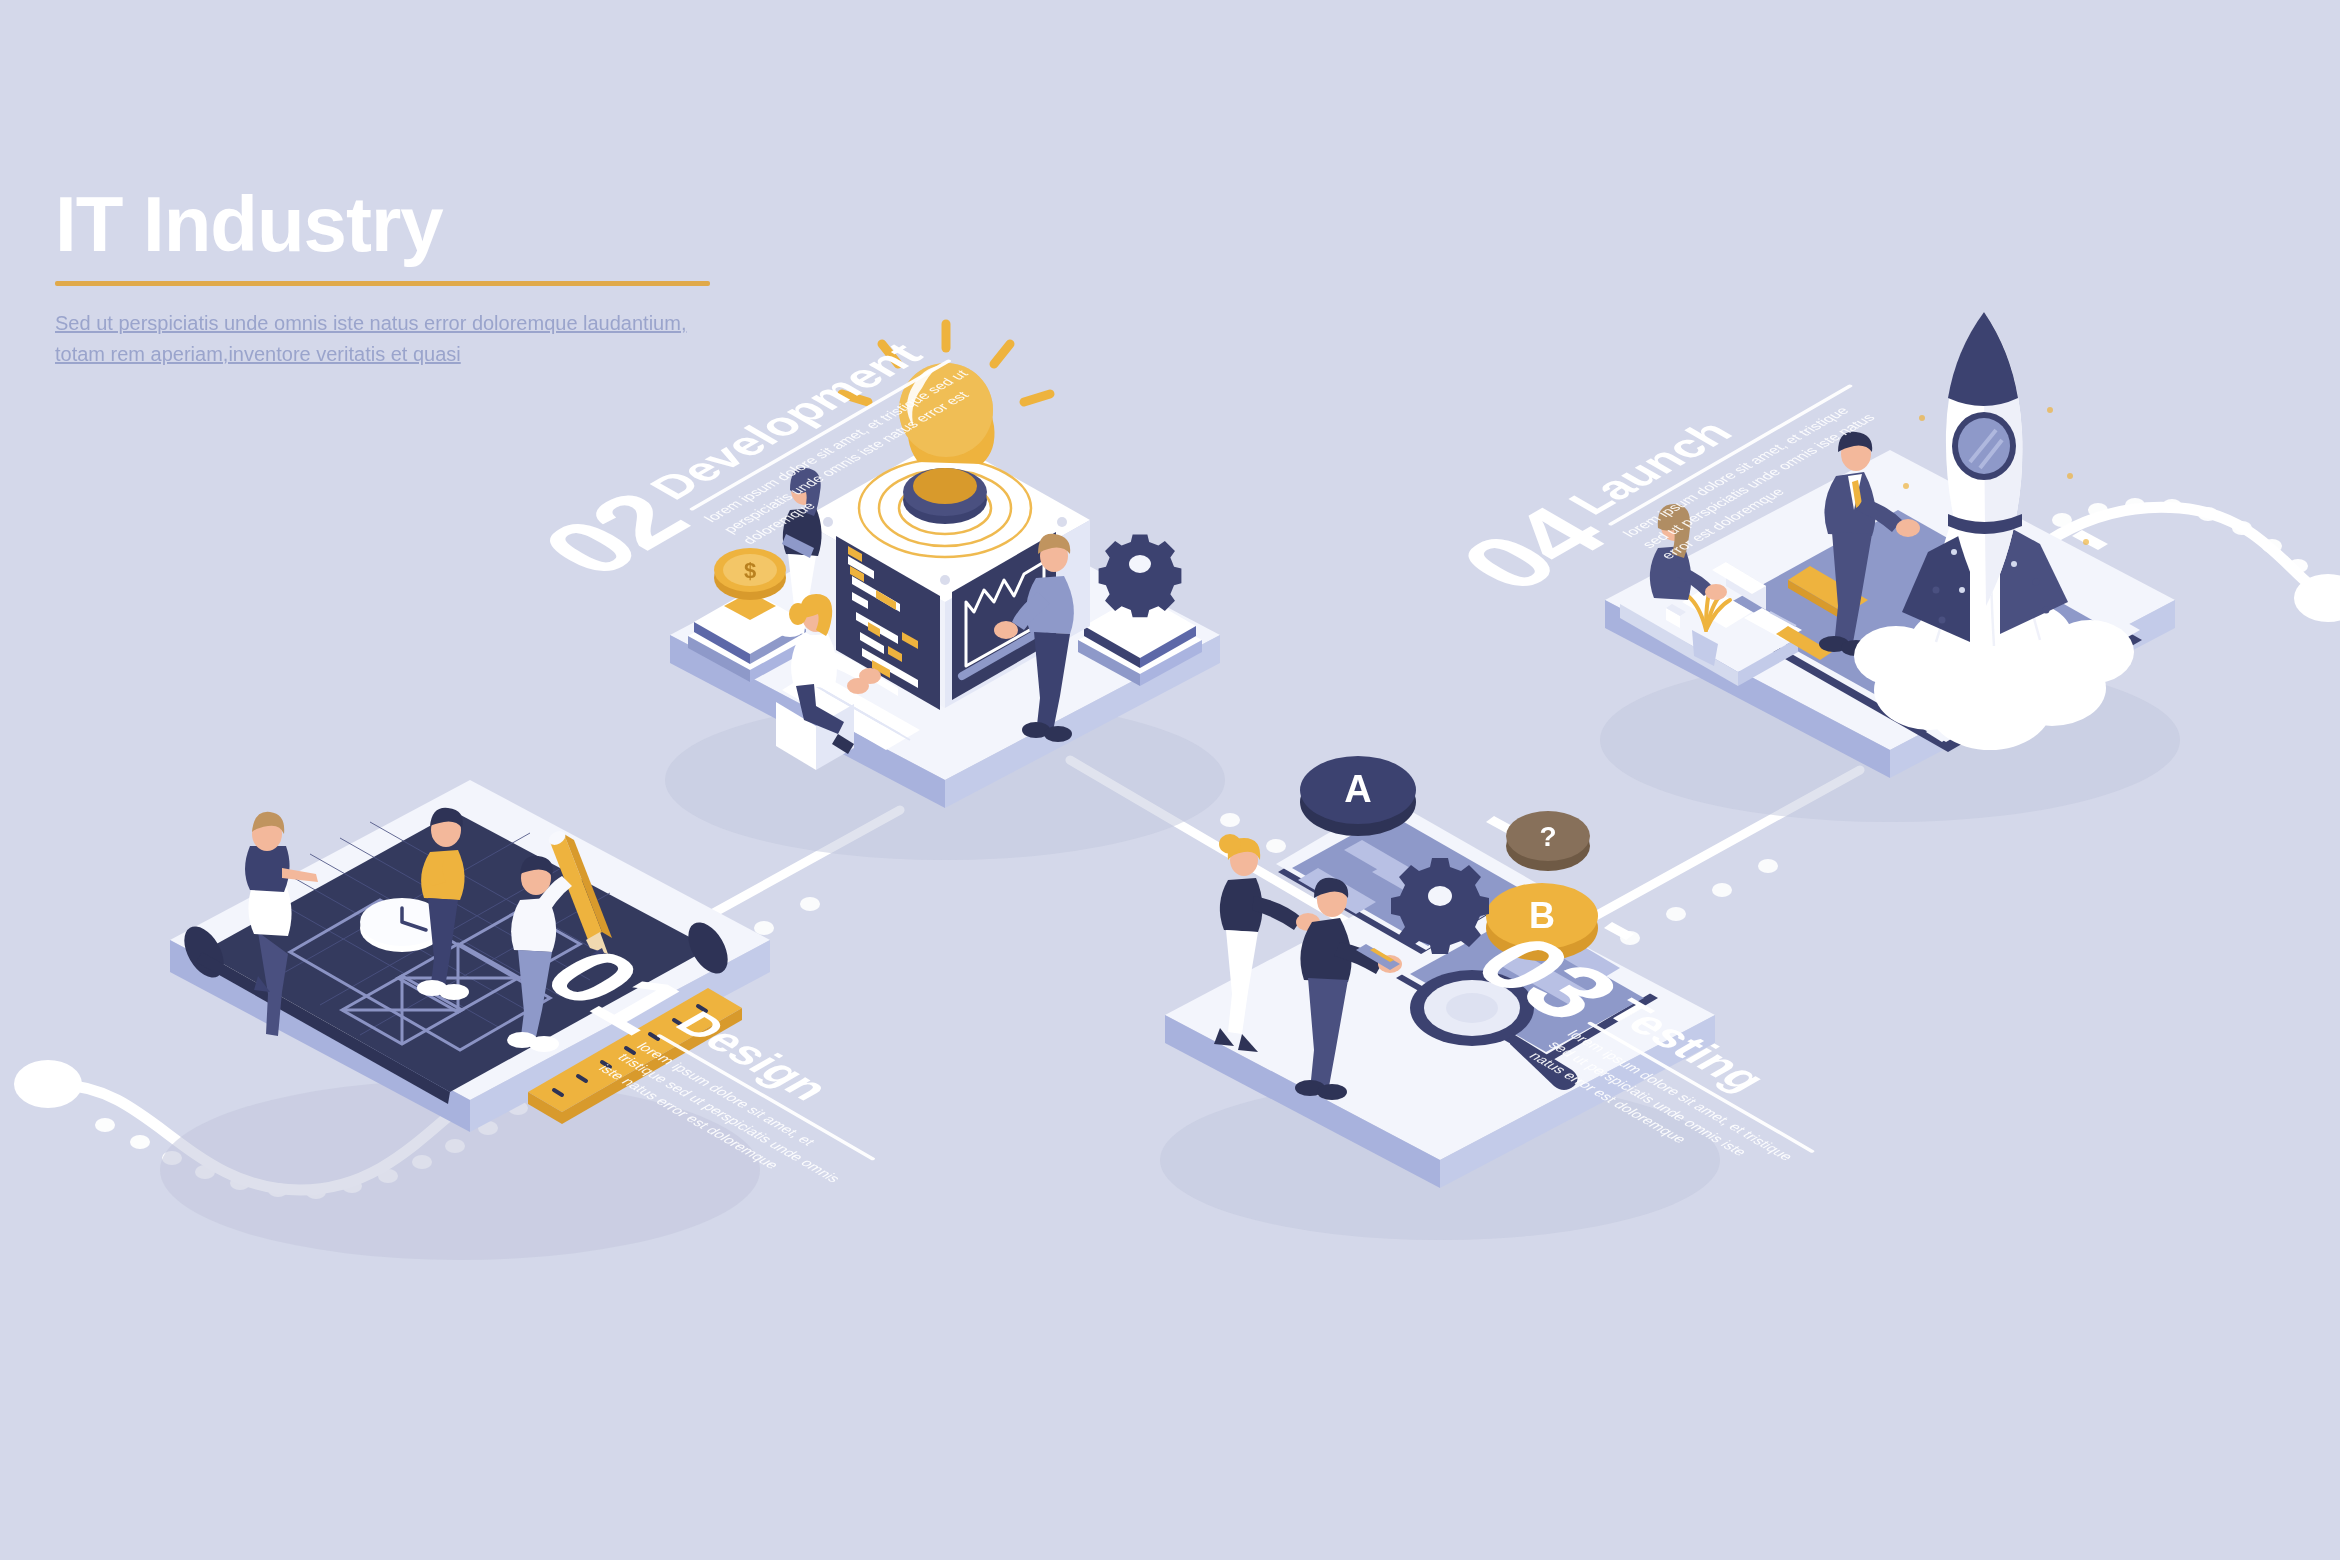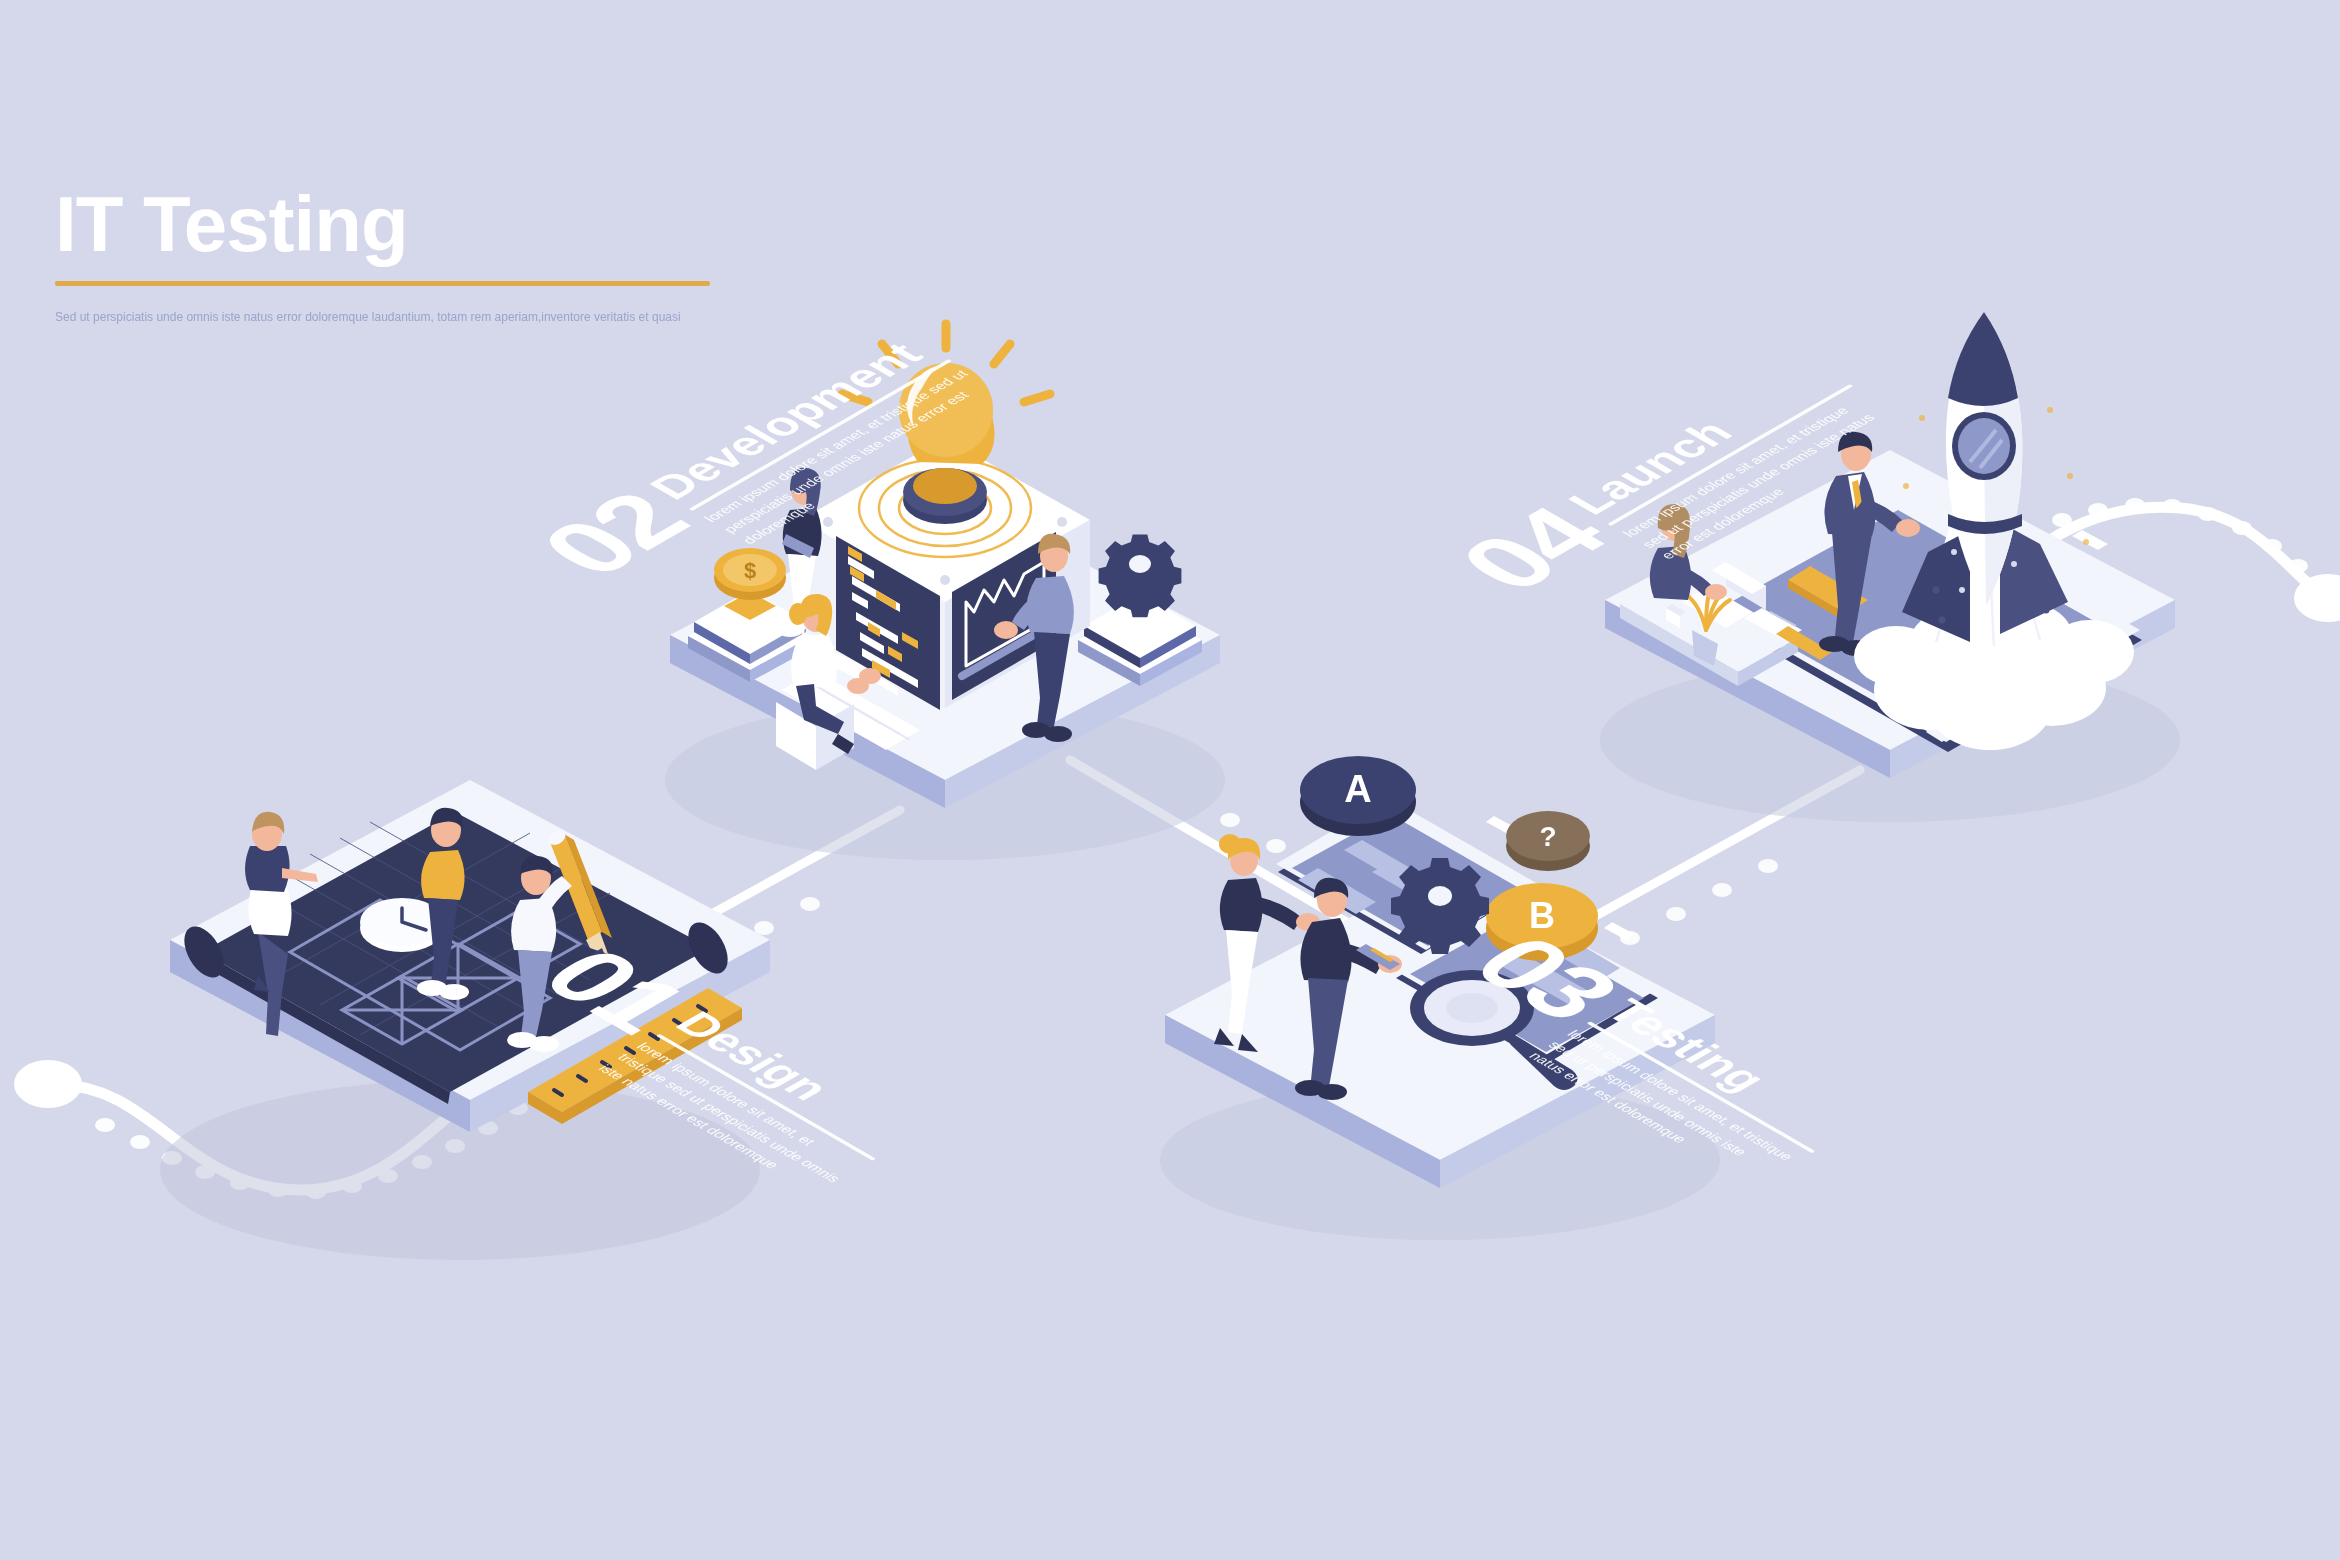--- a/index.html
+++ b/index.html
@@ -13,22 +13,23 @@
   .abs{position:absolute;}
 
   
   #header{left:55px;top:185px;width:760px;}
   #page-title{
     font-size:78px;font-weight:bold;color:#ffffff;letter-spacing:-1px;
     line-height:1.0;margin:0;
   }
   #title-rule{margin-top:18px;width:655px;height:5px;background:#e0a94a;border-radius:2px;}
   #subtitle{
-    margin-top:22px;font-size:12px;line-height:1.55;color:#9aa4cc;font-weight:normal;
+    margin-top:22px;font-size:20px;line-height:1.55;color:#9aa4cc;font-weight:normal;
     max-width:640px;
+    text-decoration:underline;
   }
 
   
   .step-label{position:absolute;transform-origin:0 0;}
   .step-inner{display:flex;align-items:flex-start;gap:14px;}
   .step-num{
     font-size:104px;font-weight:bold;color:#ffffff;line-height:.84;
     letter-spacing:-3px;white-space:nowrap;
   }
   .step-txtcol{padding-top:6px;}
@@ -51,21 +52,21 @@
   .plat{position:absolute;}
 
   svg{display:block;overflow:visible;}
 </style>
 </head>
 <body>
 
 <div class="stage">
 
   <div class="abs" id="header">
-    <div id="page-title">IT Testing</div>
+    <div id="page-title">IT Industry</div>
     <div id="title-rule"></div>
     <div id="subtitle">Sed ut perspiciatis unde omnis iste natus error doloremque laudantium, totam rem aperiam,inventore veritatis et quasi</div>
   </div>
 
   <svg class="conn" style="left:0px;top:980px;" width="640" height="260" viewBox="0 0 640 260">
     <path d="M60,105 C150,105 190,210 300,210 C410,210 450,105 560,62" fill="none" stroke="#ffffff" stroke-width="11" stroke-linecap="round"></path>
     <ellipse cx="48" cy="104" rx="34" ry="24" fill="#ffffff"></ellipse>
     <g fill="#ffffff" opacity=".95">
       <ellipse cx="105" cy="145" rx="10" ry="7"></ellipse>
         <ellipse cx="140" cy="162" rx="10" ry="7"></ellipse>

